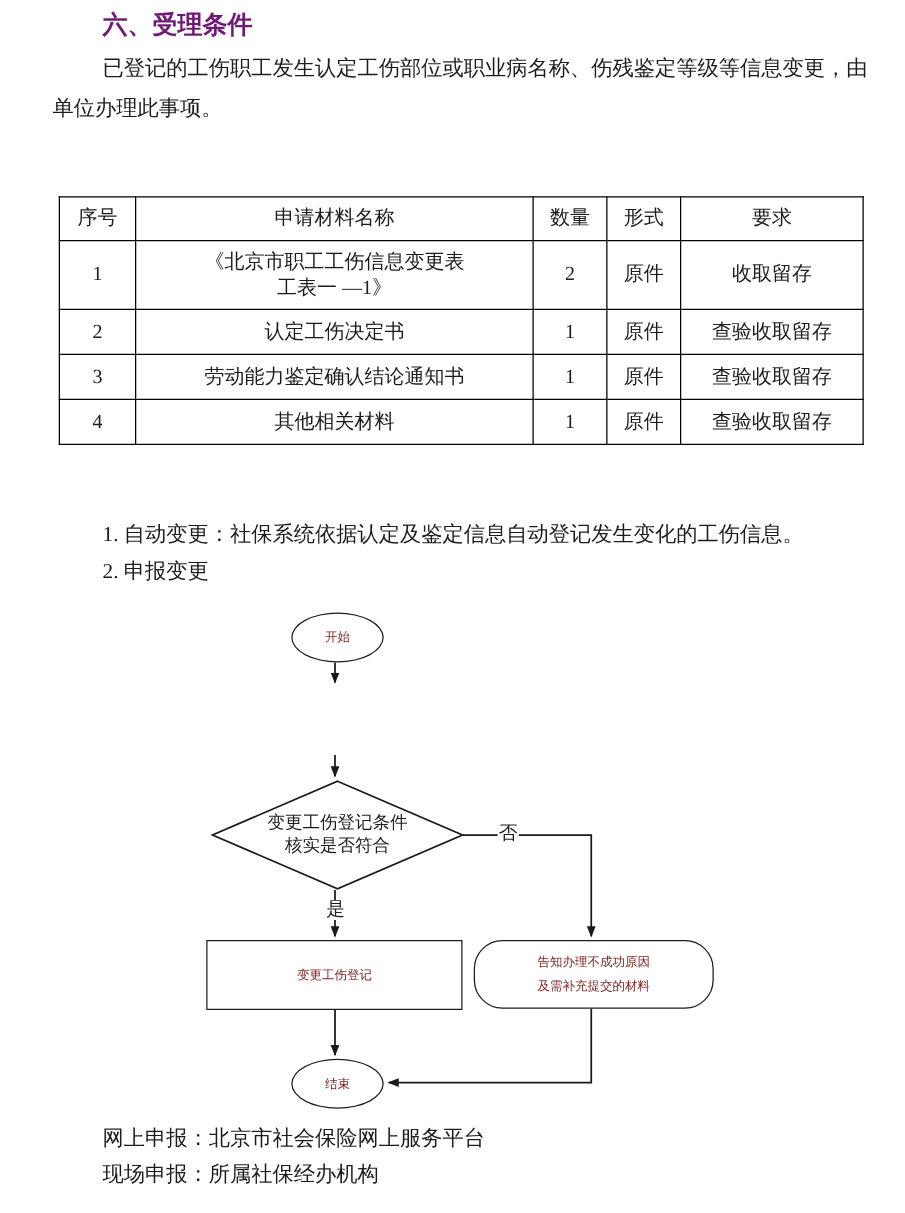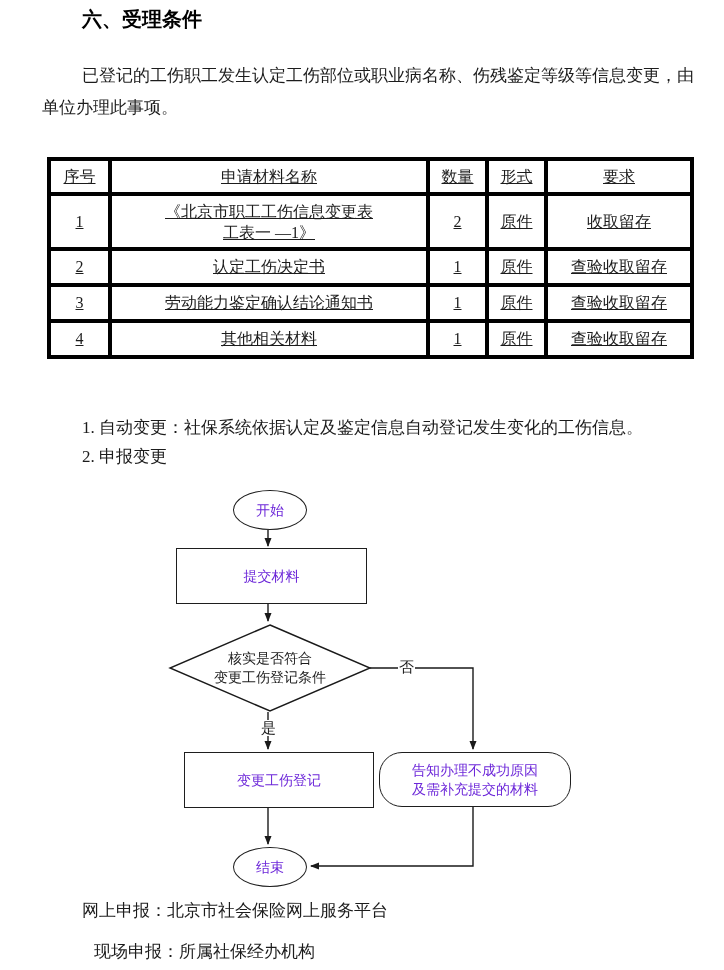--- a/index.html
+++ b/index.html
@@ -9,63 +9,61 @@
     background:#ffffff;
     color:#1c1c1c;
     font-family:"Liberation Serif","DejaVu Serif",serif;
     overflow:hidden;
   }
   .abs{position:absolute;}
   .heading{
     font-family:"Liberation Sans","DejaVu Sans",sans-serif;
     font-weight:bold;
     font-size:20px;
-    color:#000000;
+    color:#701a75;
     white-space:nowrap;
   }
   .body-text{
     font-size:17px;
     line-height:32px;
   }
   .para{
     text-align:justify;
     text-indent:40px;
-    margin-top:21px;
   }
   
   table.materials{
     border-collapse:collapse;
     table-layout:fixed;
     width:643px;
     font-size:16px;
     color:#1c1c1c;
   }
   table.materials th, table.materials td{
-    border:4px solid #000000;
+    border:1px solid #000000;
     text-align:center;
     vertical-align:middle;
     font-weight:normal;
     padding:0 2px;
     line-height:22px;
-    text-decoration:underline;
   }
   tr.hrow{height:35px;}
   tr.r-tall{height:55px;}
   tr.r-std{height:36px;}
   .cellline{display:block;line-height:21px;}
   
   .flow-node{
     position:absolute;
     display:flex;align-items:center;justify-content:center;
     text-align:center;
     background:#fff;
     border:1.3px solid #1e1e1e;
-    font-size:14px;
+    font-size:10px;
     line-height:19px;
-    color:#6d28d9;
+    color:#7f1d1d;
     z-index:2;
     box-sizing:border-box;
   }
   .ellipse{border-radius:50%;}
   .flow-label{
     position:absolute;
     background:#fff;
     font-size:15px;
     line-height:16px;
     color:#1c1c1c;
@@ -164,38 +162,37 @@
       <path d="M268,712 V749" marker-end="url(#arr)"></path>
       <path d="M370,668 H473 V749" marker-end="url(#arr)"></path>
       <path d="M268,808 V844" marker-end="url(#arr)"></path>
       <path d="M473,807 V866 H311" marker-end="url(#arr)"></path>
       <polygon points="270,625 370,668 270,711 170,668" fill="#ffffff"></polygon>
     </g>
   </svg>
 
   <div class="flow-node ellipse" style="left:233px;top:490px;width:74px;height:40px;">开始</div>
 
-  <div class="flow-node" style="left:176px;top:548px;width:191px;height:56px;">提交材料</div>
 
   <div class="flow-text" style="left:170px;top:649px;width:200px;">
+    <span style="display:block">变更工伤登记条件</span>
     <span style="display:block">核实是否符合</span>
-    <span style="display:block">变更工伤登记条件</span>
   </div>
 
   <div class="flow-label" style="left:260px;top:720px;">是</div>
 
   <div class="flow-label" style="left:398px;top:659px;">否</div>
 
-  <div class="flow-node" style="left:184px;top:752px;width:190px;height:56px;">变更工伤登记</div>
+  <div class="flow-node" style="left:165px;top:752px;width:205px;height:56px;">变更工伤登记</div>
 
   <div class="flow-node" style="left:379px;top:752px;width:192px;height:55px;border-radius:23px;">
     <div>
       <span style="display:block">告知办理不成功原因</span>
       <span style="display:block">及需补充提交的材料</span>
     </div>
   </div>
 
   <div class="flow-node ellipse" style="left:233px;top:847px;width:74px;height:40px;">结束</div>
 
   <div class="abs body-text" style="left:82px;top:895px;white-space:nowrap;">网上申报：北京市社会保险网上服务平台</div>
-  <div class="abs body-text" style="left:94px;top:924px;white-space:nowrap;margin-top:12px;">现场申报：所属社保经办机构</div>
+  <div class="abs body-text" style="left:82px;top:924px;white-space:nowrap;">现场申报：所属社保经办机构</div>
 
 </div>
 
 </body></html>

